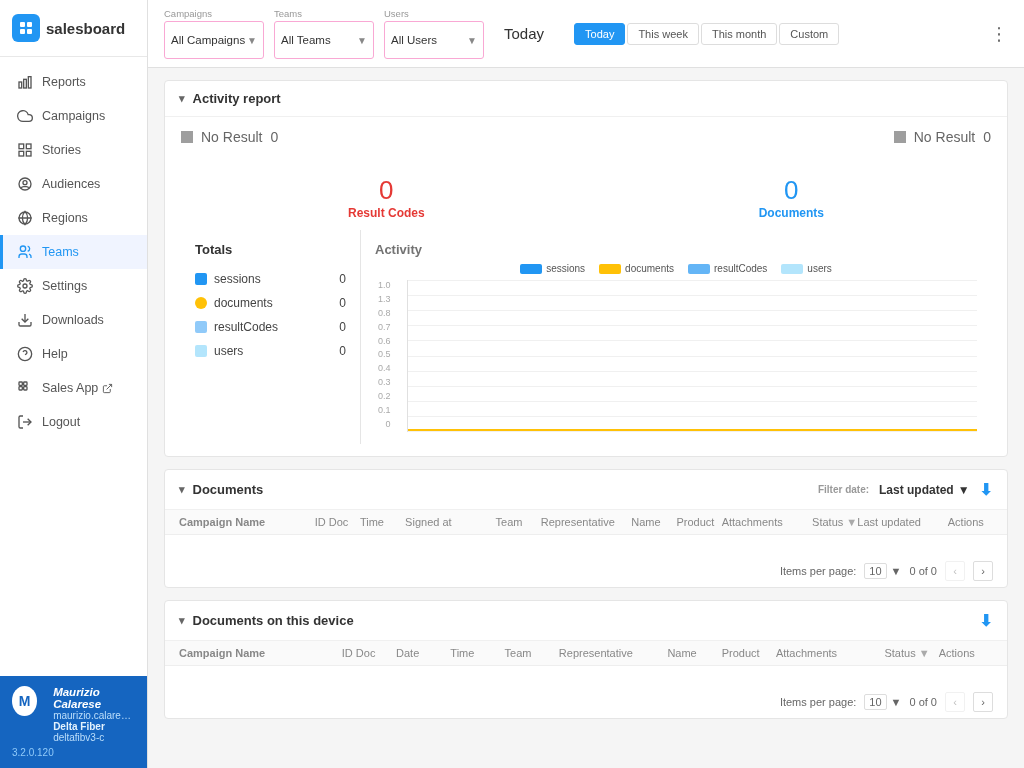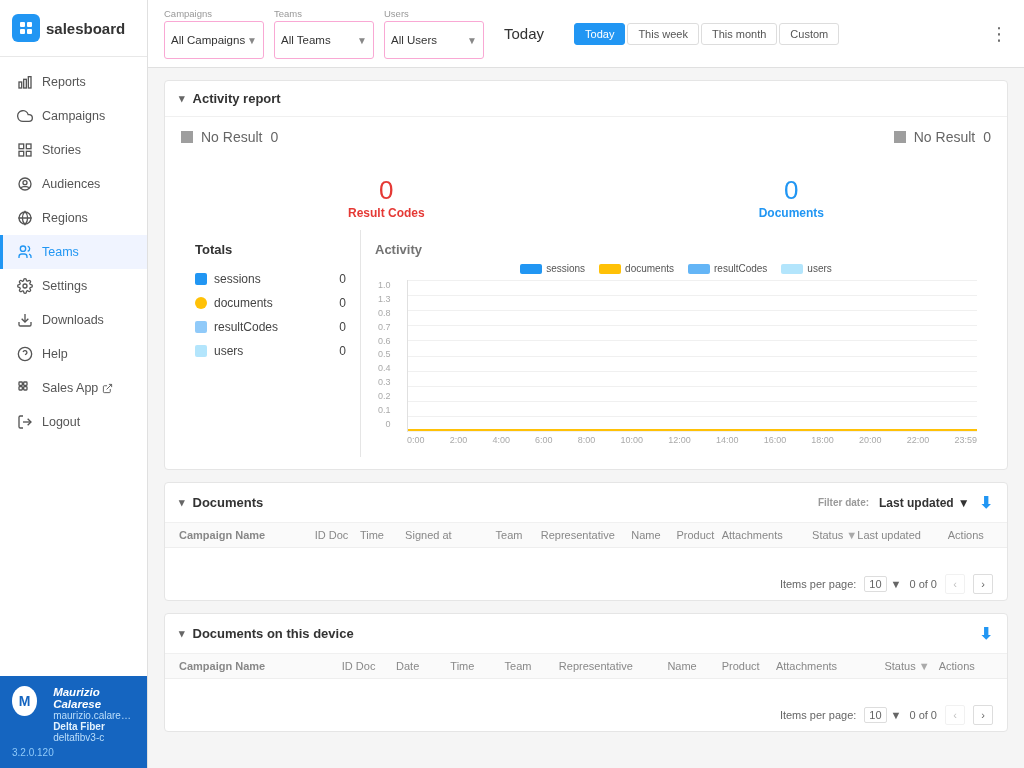--- a/index.html
+++ b/index.html
@@ -544,35 +544,20 @@
                   <div class="grid-line" style="top:50%"></div>
                   <div class="grid-line" style="top:60%"></div>
                   <div class="grid-line" style="top:70%"></div>
                   <div class="grid-line" style="top:80%"></div>
                   <div class="grid-line" style="top:90%"></div>
                   <div class="grid-line" style="top:100%"></div>
                 </div>
 
                 <div class="chart-flat-line"></div>
               </div>
-              <div class="chart-x-labels">
-                <span>0:00</span>
-                <span>2:00</span>
-                <span>4:00</span>
-                <span>6:00</span>
-                <span>8:00</span>
-                <span>10:00</span>
-                <span>12:00</span>
-                <span>14:00</span>
-                <span>16:00</span>
-                <span>18:00</span>
-                <span>20:00</span>
-                <span>22:00</span>
-                <span>23:59</span>
-              </div>
             </div>
           </div>
         </div>
       </div>
     </div>
 
     <div class="card documents-card">
       <div class="card-header">
         <span class="chevron-icon">▾</span>
         <span>Documents</span>

